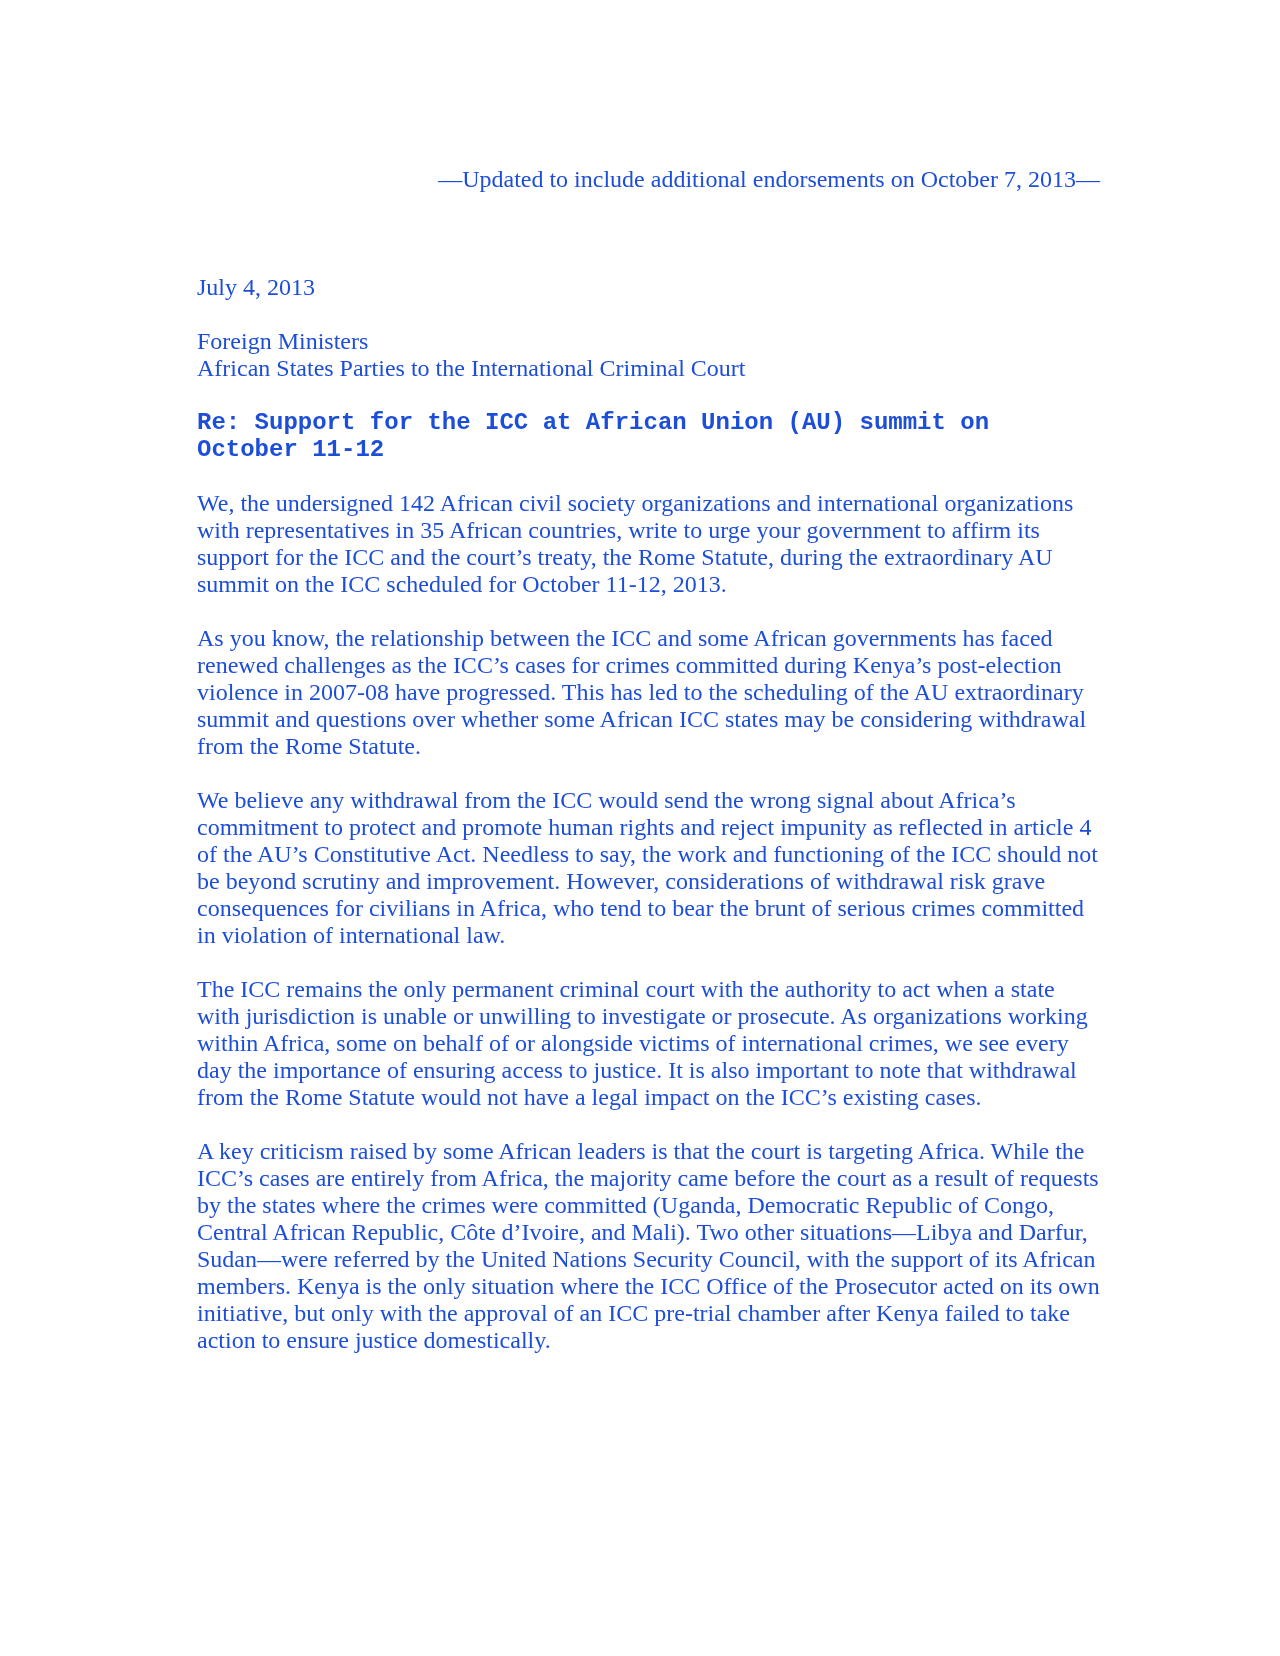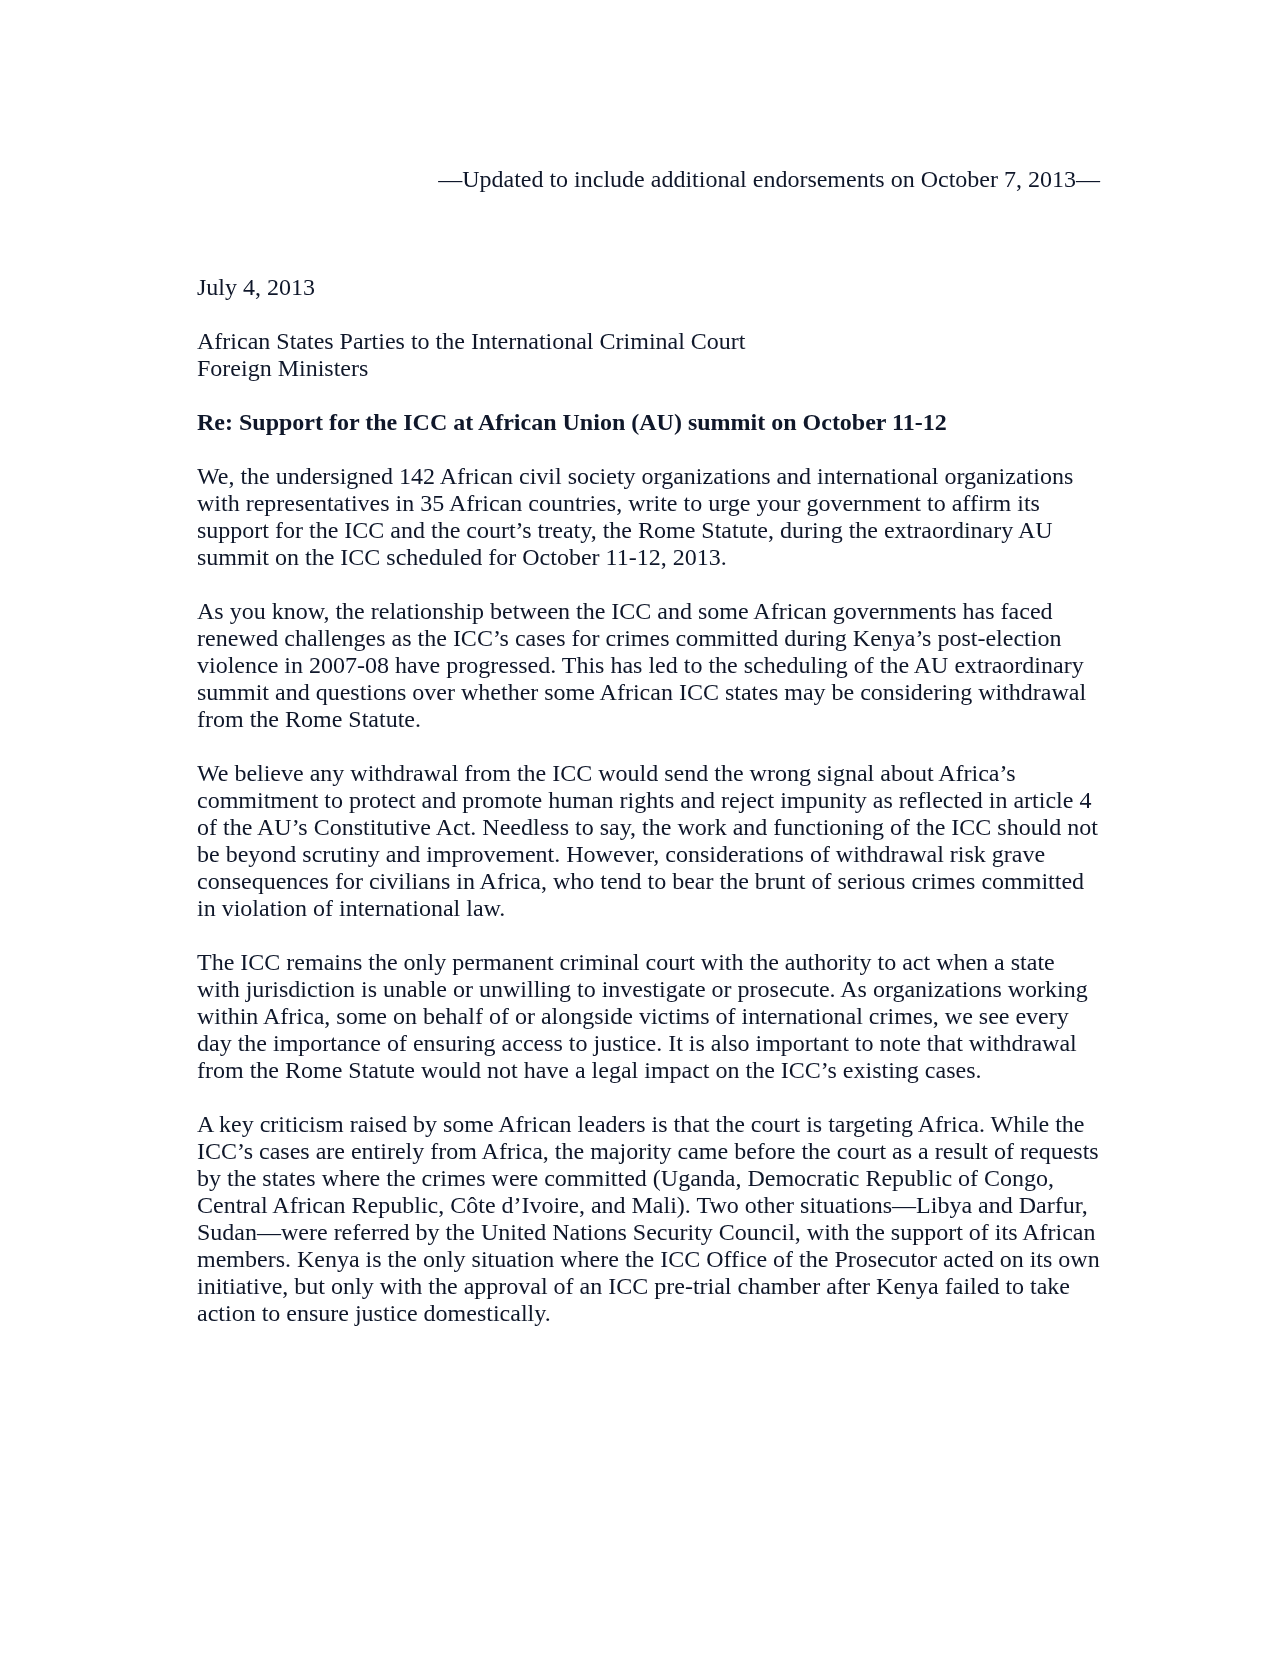--- a/index.html
+++ b/index.html
@@ -10,59 +10,60 @@
   .page {
     position: relative;
     box-sizing: border-box;
     width: 1280px;
     height: 1656px;
     background: #ffffff;
     padding: 166px 180px 0 197px;
     font-family: "Liberation Serif", serif;
     font-size: 24px;
     line-height: 27px;
-    color: #0f172a;
+    color: #1d4ed8;
     overflow: hidden;
   }
   .update-notice {
     text-align: right;
     margin: 0 0 81px 0;
   }
   .date-line {
     margin: 0 0 27px 0;
   }
   .recipient-block {
     margin: 0 0 27px 0;
   }
   .recipient-line {
     margin: 0;
   }
   .subject-line {
     font-weight: bold;
     margin: 0 0 27px 0;
+    font-family: Liberation Mono, monospace;
   }
   .salutation {
     margin: 0 0 27px 0;
   }
   .body-paragraph {
     margin: 0 0 27px 0;
   }
 </style>
 </head>
 <body>
 
 <div class="page">
 
   <div class="update-notice">—Updated to include additional endorsements on October 7, 2013—</div>
 
   <div class="date-line">July 4, 2013</div>
 
   <div class="recipient-block">
+    <div class="recipient-line">Foreign Ministers</div>
     <div class="recipient-line">African States Parties to the International Criminal Court</div>
-    <div class="recipient-line">Foreign Ministers</div>
   </div>
 
   <div class="subject-line">Re: Support for the ICC at African Union (AU) summit on October 11-12</div>
 
 
   <p class="body-paragraph">We, the undersigned 142 African civil society organizations and international organizations with representatives in 35 African countries, write to urge your government to affirm its support for the ICC and the court’s treaty, the Rome Statute, during the extraordinary AU summit on the ICC scheduled for October 11-12, 2013.</p>
 
   <p class="body-paragraph">As you know, the relationship between the ICC and some African governments has faced renewed challenges as the ICC’s cases for crimes committed during Kenya’s post-election violence in 2007-08 have progressed. This has led to the scheduling of the AU extraordinary summit and questions over whether some African ICC states may be considering withdrawal from the Rome Statute.</p>
 
   <p class="body-paragraph">We believe any withdrawal from the ICC would send the wrong signal about Africa’s commitment to protect and promote human rights and reject impunity as reflected in article 4 of the AU’s Constitutive Act. Needless to say, the work and functioning of the ICC should not be beyond scrutiny and improvement. However, considerations of withdrawal risk grave consequences for civilians in Africa, who tend to bear the brunt of serious crimes committed in violation of international law.</p>

